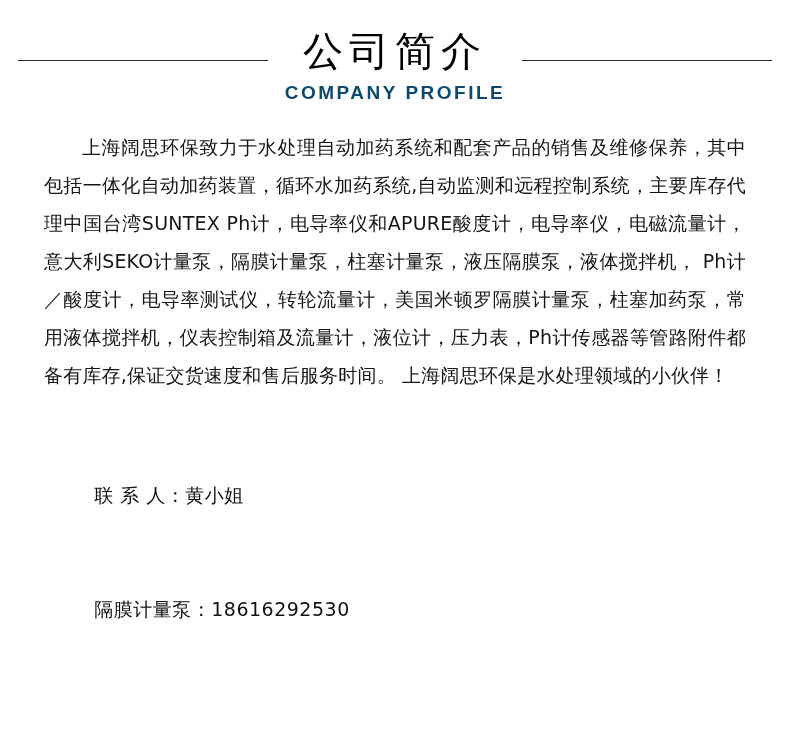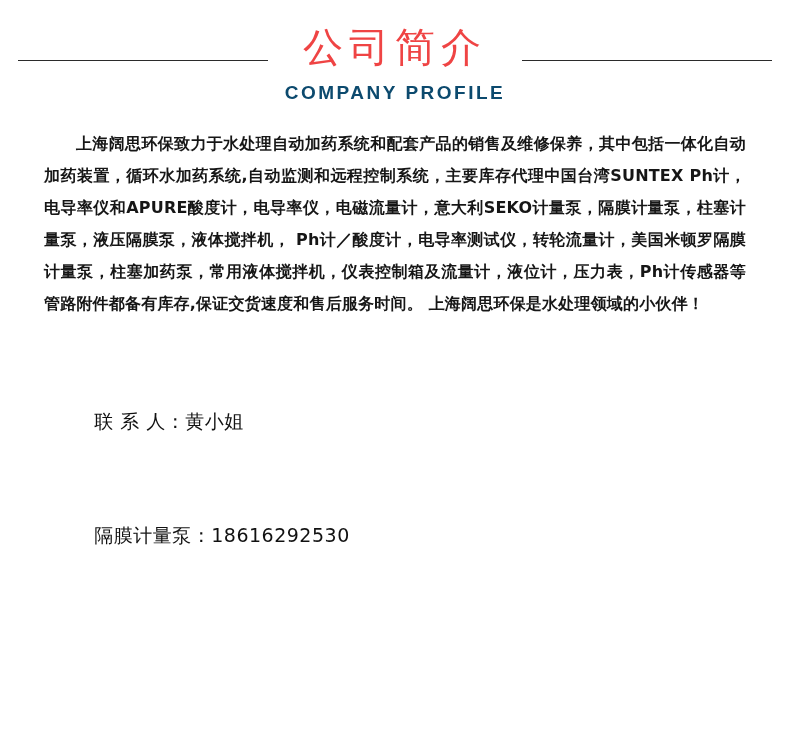--- a/index.html
+++ b/index.html
@@ -24,23 +24,23 @@
   
   .header {
     position: relative;
     padding-top: 26px;
     text-align: center;
   }
   .header-title {
     font-size: 40px;
     letter-spacing: 6px;
     font-weight: 400;
-    color: #ef4444;
+    color: #000000;
     line-height: 1.25;
-    font-family: Liberation Mono, monospace;
+    font-family: Liberation Sans, sans-serif;
   }
   .header-sub {
     margin-top: 6px;
     font-size: 19px;
     letter-spacing: 2.5px;
     font-weight: 700;
     color: #0c4a6e;
     font-family: "Liberation Sans", sans-serif;
   }
   .rule-left, .rule-right {
@@ -72,27 +72,26 @@
     left: 590px;
     top: 6px;
     width: 150px;
     height: 72px;
   }
   .logo svg { display: block; }
 
   
   .body-text {
     margin: 24px 44px 8px 44px;
-    font-size: 16px;
+    font-size: 19px;
     line-height: 2.0;
     color: #161616;
     text-align: justify;
     text-indent: 2em;
     letter-spacing: 0.2px;
-    font-weight: bold;
   }
 
   
   .contact {
     margin: 44px 0 0 55px;
     font-size: 19px;
     line-height: 2.0;
     color: #111;
   }
   .contact-line {

